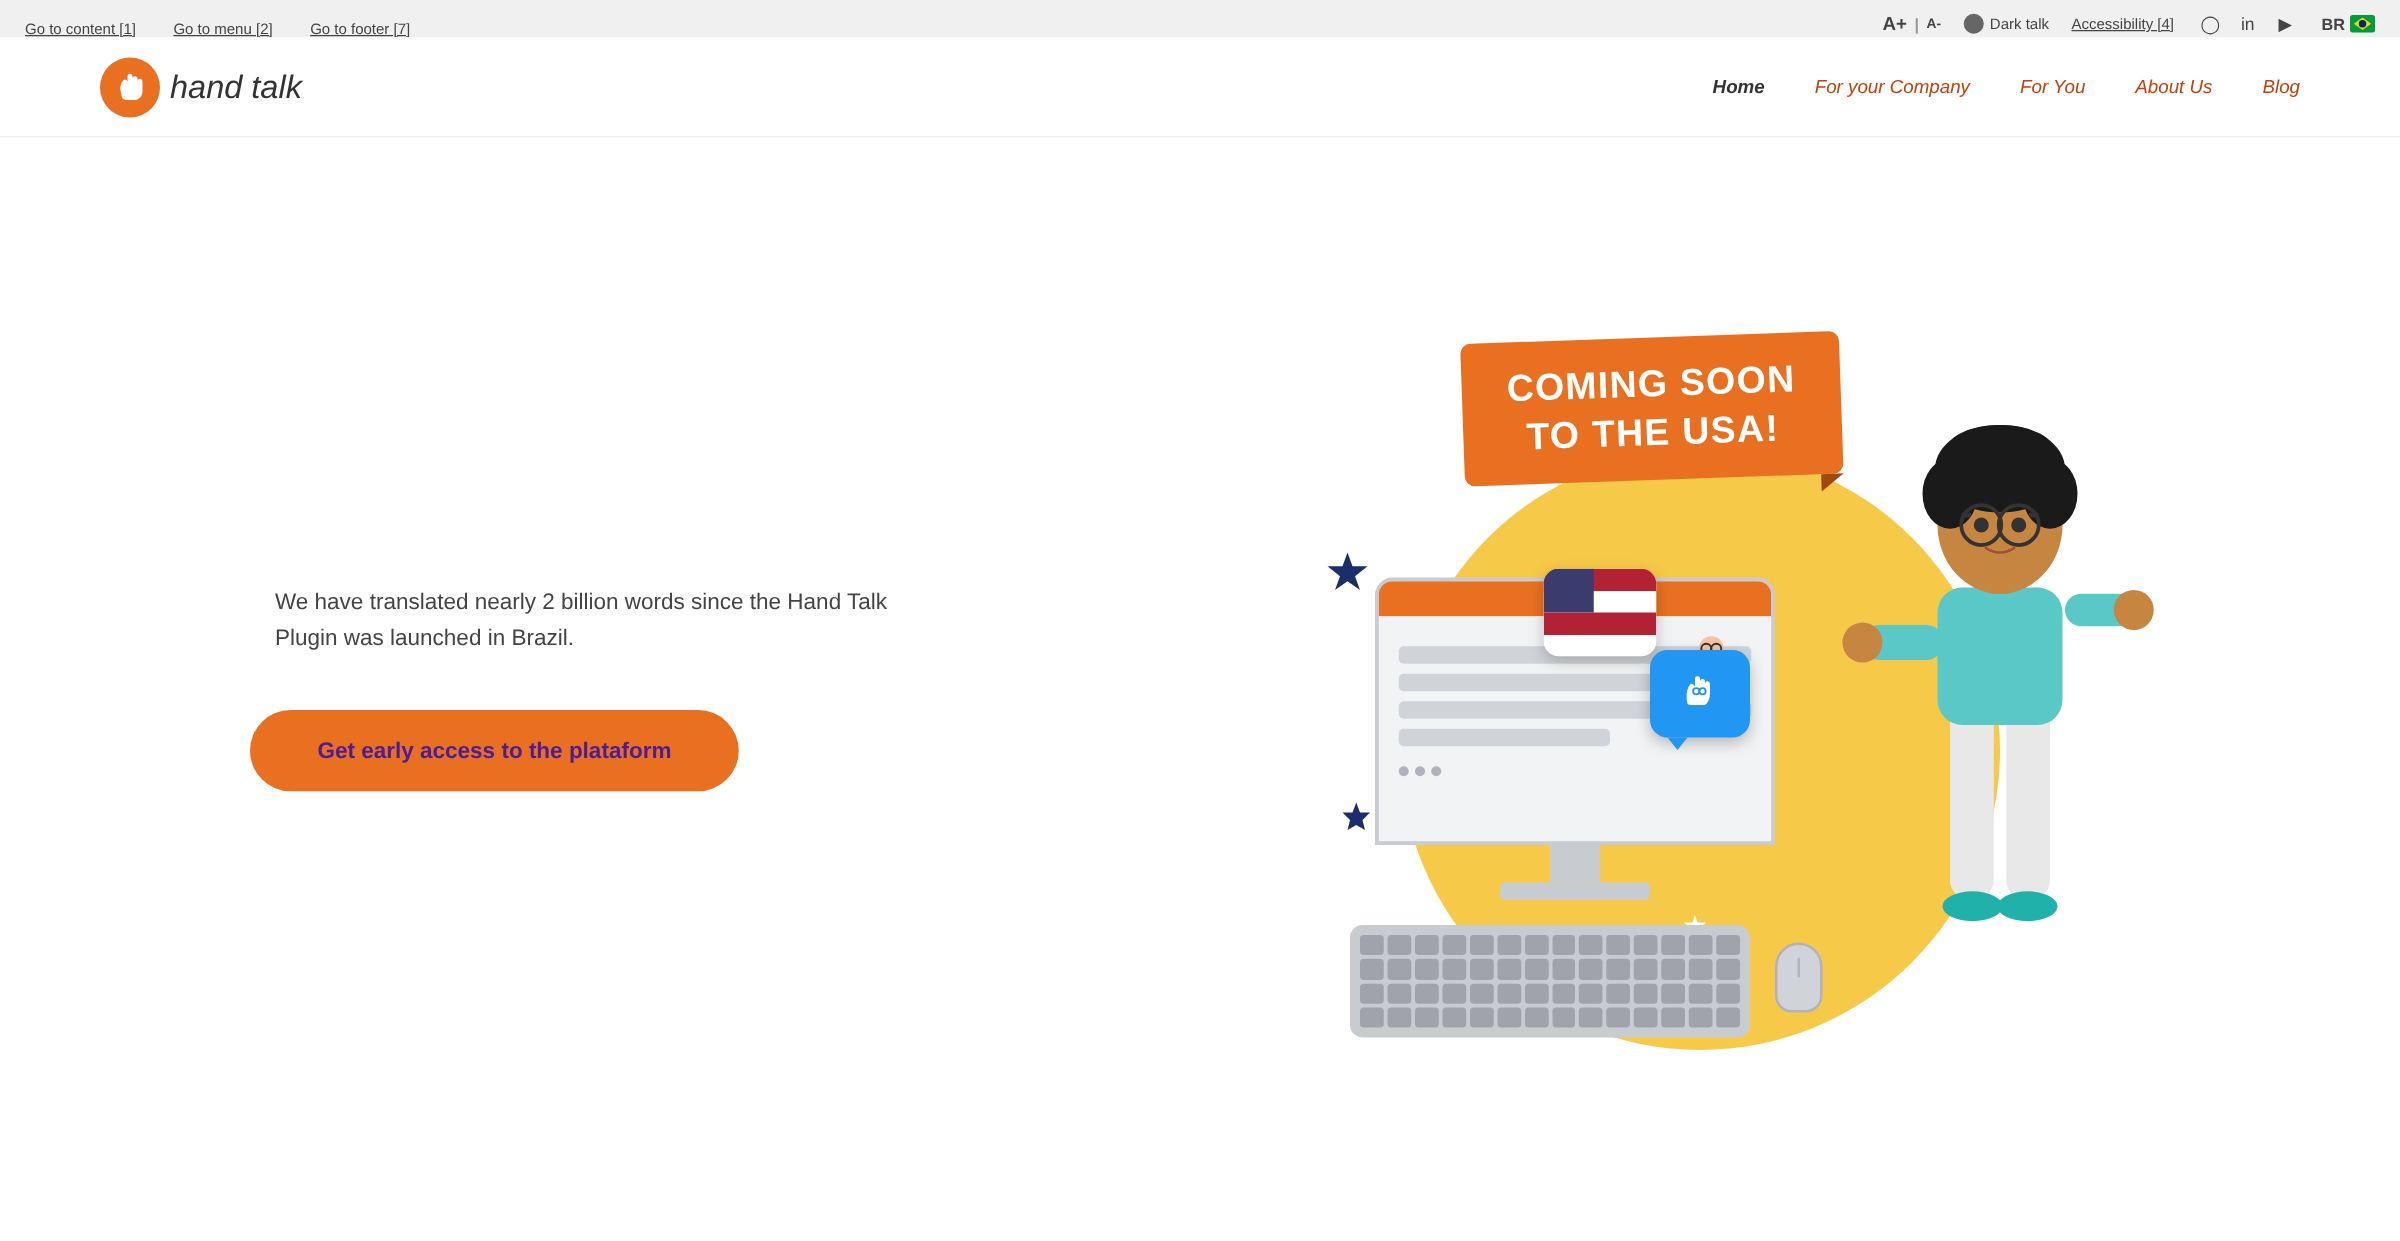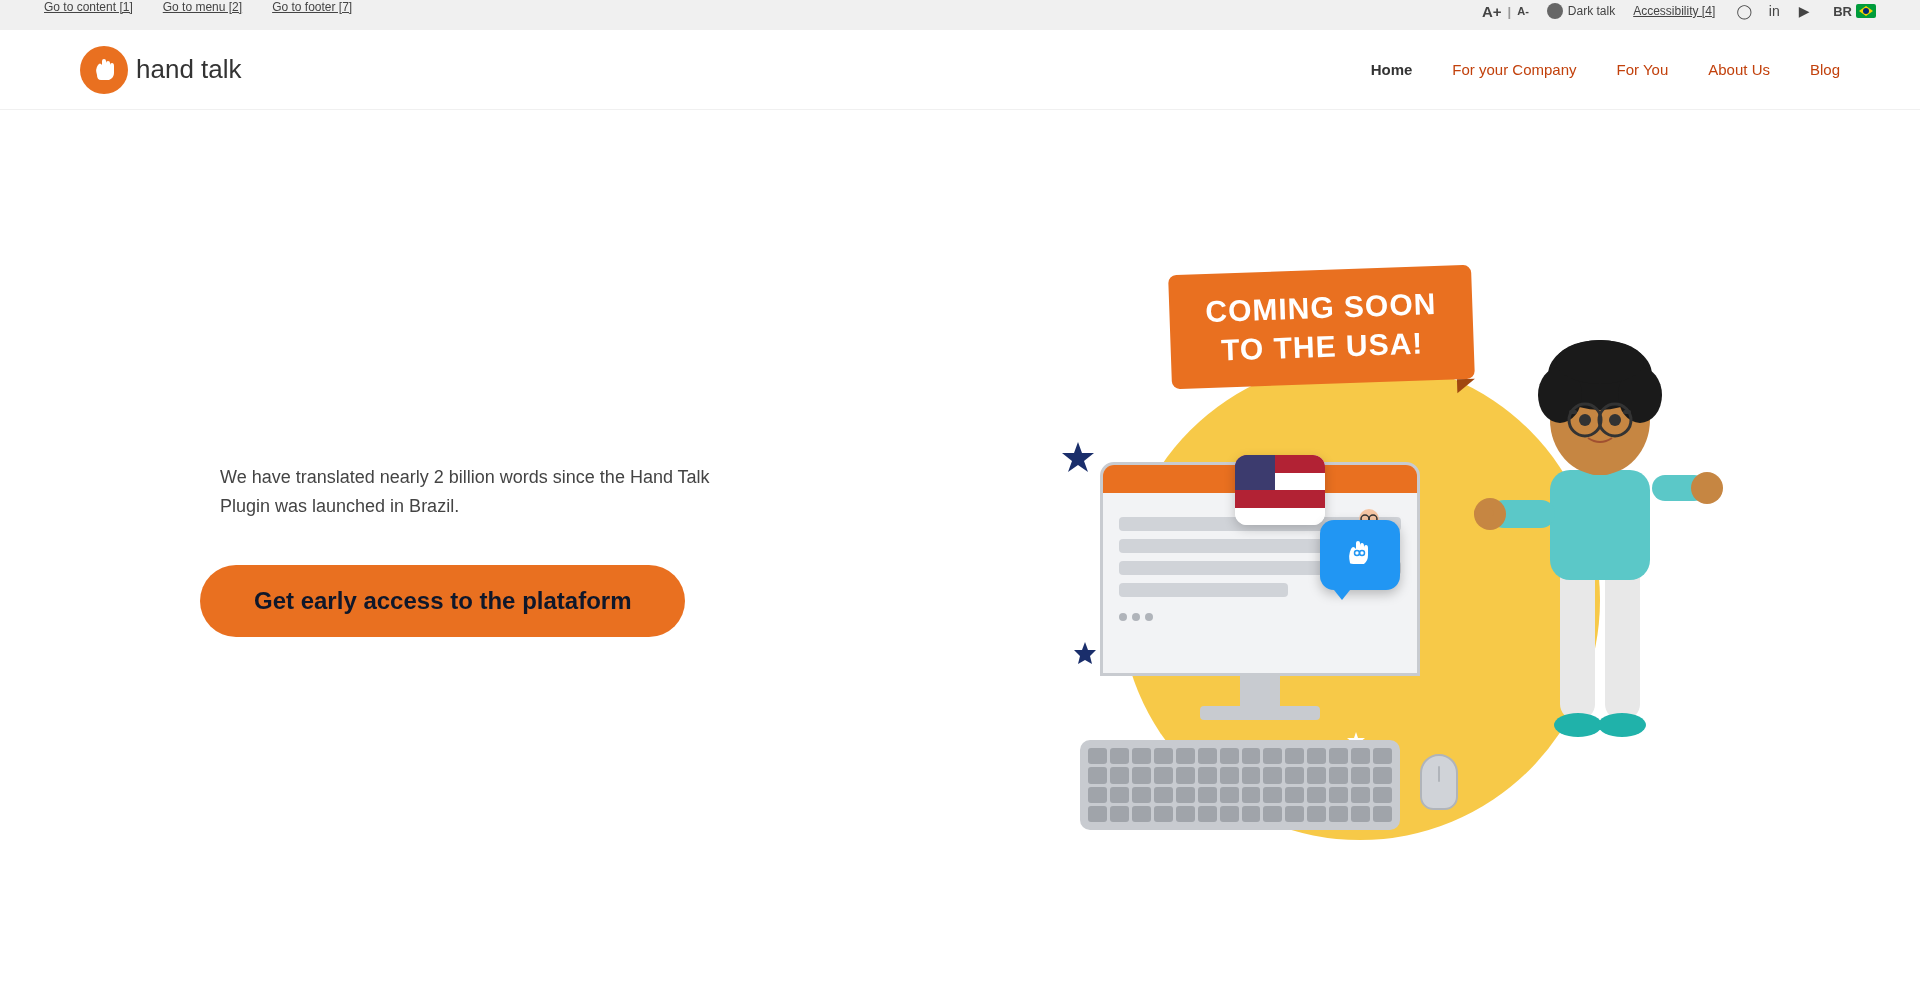--- a/index.html
+++ b/index.html
@@ -3,23 +3,23 @@
   <meta charset="utf-8">
   <style>
     * { margin: 0; padding: 0; box-sizing: border-box; }
     body { font-family: 'Segoe UI', Arial, sans-serif; background: #fff; color: #222; width: 1920px; min-height: 993px; overflow-x: hidden; }
 
     
     .top-bar {
       background: #f0f0f0;
       height: 30px;
       display: flex;
-      align-items: flex-start;
+      align-items: flex-end;
       justify-content: space-between;
-      padding: 0 44px;
+      padding: 0 20px;
       font-size: 12px;
       color: #444;
     }
     .top-bar-left { display: flex; gap: 30px; }
     .top-bar-right { display: flex; align-items: center; gap: 18px; }
     .top-bar a, .top-bar-link {
       color: #444;
       text-decoration: underline;
       cursor: pointer;
       font-size: 12px;
@@ -34,20 +34,21 @@
 
     
     .navbar {
       display: flex;
       align-items: center;
       justify-content: space-between;
       padding: 12px 80px;
       height: 80px;
       background: #fff;
       border-bottom: 1px solid #f0f0f0;
+      font-style: italic;
     }
     .logo { display: flex; align-items: center; gap: 8px; cursor: pointer; }
     .logo-icon {
       width: 48px;
       height: 48px;
       background: #e97020;
       border-radius: 50%;
       display: flex;
       align-items: center;
       justify-content: center;
@@ -86,25 +87,25 @@
     .hero-subtitle {
       font-size: 18px;
       color: #444;
       line-height: 1.6;
       margin-bottom: 44px;
       max-width: 520px;
       margin-left: 20px;
     }
     .cta-btn {
       background: #e97020;
-      color: #0f172a;
+      color: #4c1d95;
       border: none;
       border-radius: 50px;
       padding: 22px 54px;
-      font-size: 24px;
+      font-size: 18px;
       font-weight: 700;
       cursor: pointer;
       display: inline-block;
       text-decoration: none;
       transition: background 0.2s;
     }
 
     
     .hero-right {
       position: relative;

